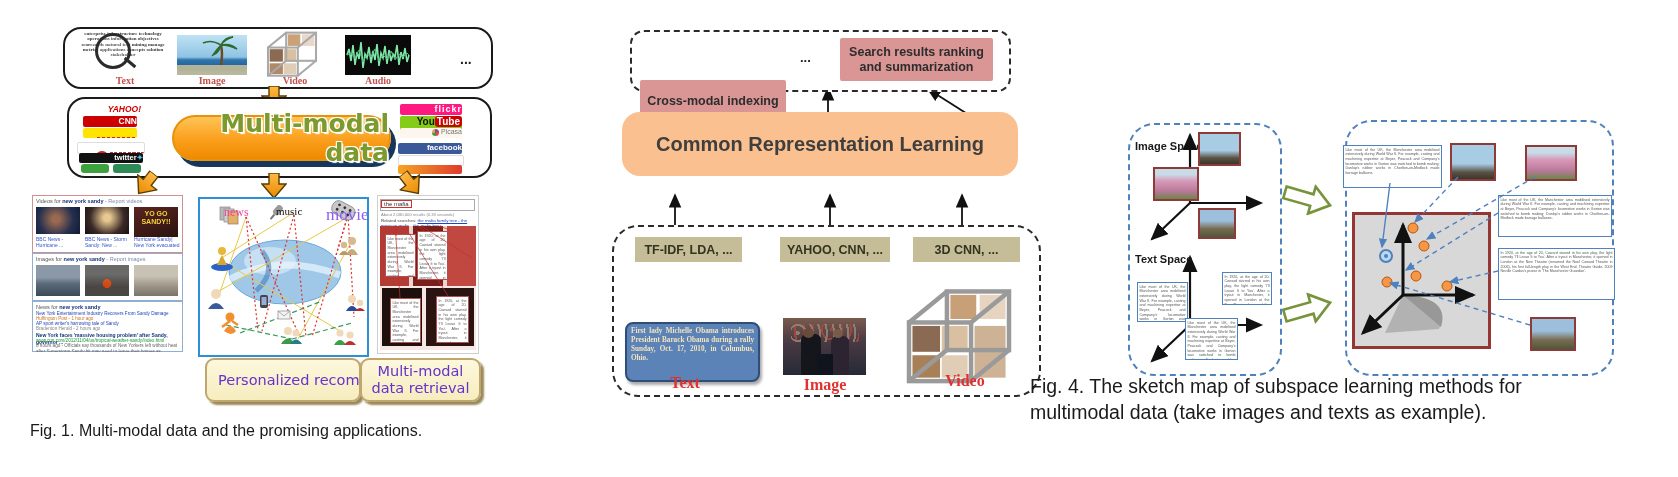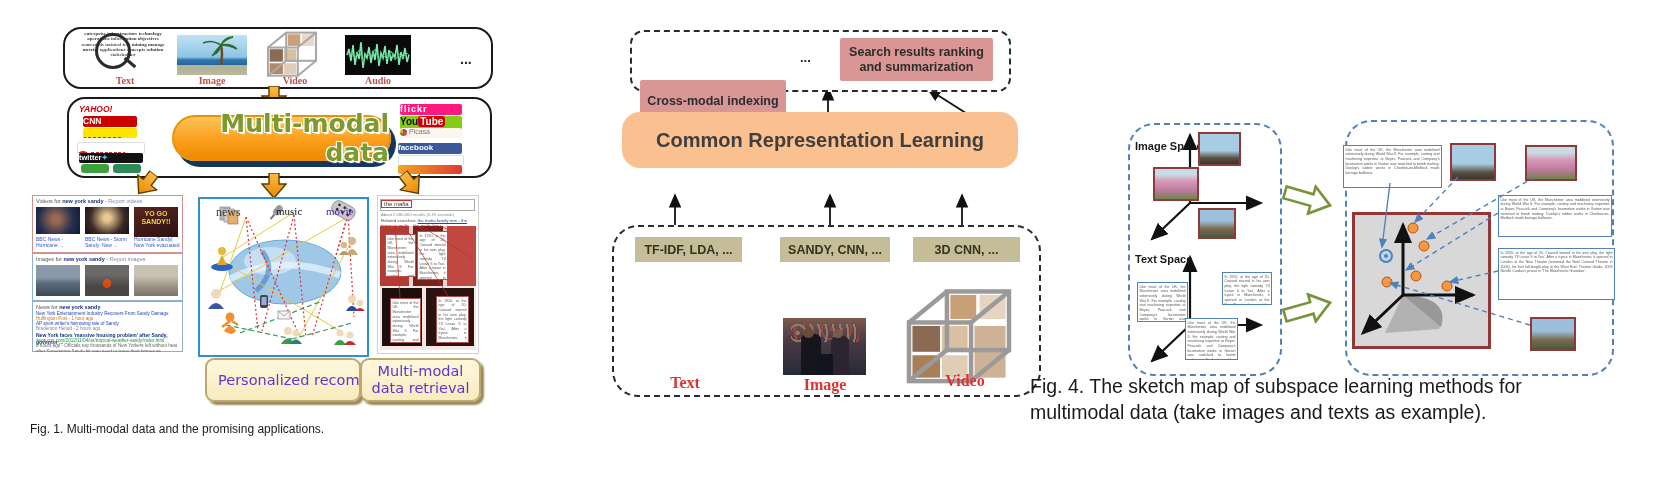--- a/index.html
+++ b/index.html
@@ -3,21 +3,21 @@
 <meta charset="utf-8">
 <style>
   html,body{margin:0;padding:0;background:#fff;}
   #canvas{position:relative;width:1678px;height:477px;background:#fff;overflow:hidden;
           font-family:"Liberation Sans",sans-serif;color:#222;}
   .abs{position:absolute;}
   .caption{font-family:"Liberation Sans",sans-serif;color:#1a1a1a;}
   
   .roundbox{background:#fff;border:2px solid #1a1a1a;border-radius:18px;}
   .modlabel{font-family:"Liberation Serif",serif;font-weight:bold;color:#c0504d;font-size:10px;text-align:center;}
-  .chip{font-weight:bold;text-align:left;overflow:hidden;border-radius:2px;}
+  .chip{font-weight:bold;text-align:right;overflow:hidden;border-radius:2px;}
   .pill{background:linear-gradient(180deg,#ffc457 0%,#fa9e1b 55%,#ef8a00 100%);
         border:2px solid #e8920a;border-radius:26px;
         box-shadow:5px 6px 0 #17365d;display:flex;align-items:center;justify-content:center;}
   .pill span{font-family:"DejaVu Sans",sans-serif;font-weight:bold;font-size:25px;color:#7c9a2e;
         text-shadow:-1px -1px 0 #fff,1px -1px 0 #fff,-1px 1px 0 #fff,1px 1px 0 #fff,2px 2px 1px #fff;}
   .appchip{background:linear-gradient(180deg,#fdf8dd,#f7ecbe);border:2px solid #bfa76f;border-radius:9px;
         box-shadow:3px 3px 2px #9a8a5a;display:flex;align-items:center;justify-content:center;text-align:center;
         font-family:"DejaVu Sans",sans-serif;color:#6633cc;font-size:14.5px;line-height:1.15;}
   .panel{background:#fff;overflow:hidden;}
   .mini{font-size:5px;line-height:1.25;}
@@ -267,23 +267,23 @@
           </g>
         <g>
             <rect x="60" y="96" width="8" height="13" rx="2" fill="#444"></rect>
             <rect x="61.5" y="98" width="5" height="8" fill="#9ad"></rect>
           </g>
         <g>
             <rect x="78" y="112" width="12" height="8" fill="#f4f4f4" stroke="#999" stroke-width="0.8"></rect>
             <path d="M78,112 l6,5 6,-5" stroke="#999" stroke-width="0.8" fill="none"></path>
           </g>
       </svg>
-      <div class="abs" style="left:16px;top:6px;font-family:'Liberation Serif',serif;font-size:12px;color:#404040;">news</div>
+      <div class="abs" style="left:24px;top:6px;font-family:'Liberation Serif',serif;font-size:12px;color:#ec4899;">news</div>
       <div class="abs" style="left:76px;top:6px;font-family:'Liberation Serif',serif;font-size:11px;color:#111;">music</div>
-      <div class="abs" style="left:126px;top:6px;font-family:'Liberation Serif',serif;font-size:11px;color:#4c1d95;">movie</div>
+      <div class="abs" style="left:126px;top:6px;font-family:'Liberation Serif',serif;font-size:17px;color:#8b5cf6;">movie</div>
     </div>
 
     <div class="abs panel" style="left:357px;top:175px;width:100px;height:157px;border:1px solid #cfcfcf;">
       <div class="abs" style="left:2px;top:3px;width:93px;height:10px;border:1px solid #aaa;background:#fff;"></div>
       <div class="abs" style="left:3px;top:3.5px;padding:0 2px;border:1.2px solid #d03030;font-size:6px;color:#333;background:#fff;">the mafia</div>
       <div class="abs" style="left:3px;top:15.5px;width:94px;font-size:4.2px;color:#888;">About 2,080,000 results (0.33 seconds)</div>
       <div class="abs" style="left:3px;top:22px;width:94px;font-size:4.4px;color:#444;"><span>Related searches: </span><span style="color:#2244bb;text-decoration:underline;">the mafia family tree - the mexican mafia - the mafia boss</span></div>
       <div class="abs" style="left:2px;top:30px;width:96px;height:124px;background:#f6e7e5;overflow:hidden;">
         <div class="abs" style="left:0;top:0;width:96px;height:60px;background:linear-gradient(90deg,#b43a34 0 30%,#e8d5d2 30% 34%,#7a1f1a 34% 66%,#e8d5d2 66% 70%,#c04840 70% 100%);"></div>
         <div class="abs" style="left:2px;top:62px;width:40px;height:58px;background:#1e0f0d;"></div>
@@ -305,21 +305,21 @@
       </div>
     </div>
 
     <div class="abs appchip" style="left:185px;top:338px;width:152px;height:40px;">
         <span style="width:130px;">Personalized&nbsp;recommendation</span>
       </div>
     <div class="abs appchip" style="left:340px;top:338px;width:117px;height:40px;">
         <span style="width:105px;">Multi-modal data retrieval</span>
       </div>
 
-    <div class="abs caption" style="left:10px;top:402px;width:456px;font-size:12px;">Fig. 1.  Multi-modal data and the promising applications.</div>
+    <div class="abs caption" style="left:10px;top:402px;width:456px;font-size:16px;">Fig. 1.  Multi-modal data and the promising applications.</div>
   </div>
 
   <div class="abs" style="left:545px;top:20px;width:500px;height:440px;">
 
     <svg class="abs" style="left:0;top:0;" width="500" height="440">
       <defs>
         <marker id="m3" markerWidth="9" markerHeight="8" refX="7" refY="3.5" orient="auto">
             <path d="M0,0 L8,3.5 L0,7 z" fill="#111"></path>
           </marker>
         <marker id="m3b" markerWidth="9" markerHeight="8" refX="7" refY="3.5" orient="auto">
@@ -345,35 +345,37 @@
 
     <div class="abs" style="left:85px;top:10px;width:377px;height:58px;border:2.4px dashed #2a2a2a;border-radius:14px;background:#fff;"></div>
     <div class="abs pinkbox" style="left:95px;top:18px;width:146px;height:43px;margin-top:42px;">
         <span>Cross-modal indexing</span>
       </div>
     <div class="abs" style="left:255px;top:30px;font-weight:bold;font-size:13px;color:#222;">...</div>
     <div class="abs pinkbox" style="left:295px;top:18px;width:153px;height:43px;">
         <span style="width:140px;">Search results ranking and summarization</span>
       </div>
 
-    <div class="abs crl" style="left:77px;top:92px;width:396px;height:56px;">
+    <div class="abs crl" style="left:77px;top:92px;width:396px;height:64px;">
         <span>Common Representation Learning</span>
       </div>
 
     <div class="abs" style="left:67px;top:205px;width:425px;height:168px;border:2.4px dashed #2a2a2a;border-radius:26px;background:#fff;"></div>
     <div class="abs tanbox" style="left:90px;top:217px;width:107px;height:25px;">
         <span>TF-IDF, LDA, ...</span>
       </div>
     <div class="abs tanbox" style="left:235px;top:217px;width:110px;height:25px;">
-        <span>SANDY, CNN, ...</span>
+        <span>YAHOO, CNN, ...</span>
       </div>
     <div class="abs tanbox" style="left:368px;top:217px;width:107px;height:25px;">
         <span>3D CNN, ...</span>
       </div>
 
+    <div class="abs" style="left:80px;top:302px;width:123px;height:50px;background:#5b83b8;border:2.5px solid #2e4e79;border-radius:8px;box-shadow:2px 3px 3px #aaa;padding:3px 4px;
+         font-family:'Liberation Serif',serif;font-weight:bold;font-size:7.2px;line-height:1.25;color:#f2e3bc;text-align:justify;overflow:hidden;">First lady Michelle Obama introduces President Barack Obama during a rally Sunday, Oct. 17, 2010, in Columbus, Ohio.</div>
 
     <div class="abs" style="left:238px;top:298px;width:83px;height:57px;overflow:hidden;background:linear-gradient(180deg,#7a5a4e 0%,#4a3a44 40%,#262a36 100%);">
       <div class="abs" style="left:8px;top:6px;width:68px;height:18px;background:repeating-radial-gradient(circle at 10% 50%,#9a8a7a 0 2px,transparent 2px 7px),repeating-radial-gradient(circle at 60% 30%,#b0483a 0 2px,transparent 2px 9px);opacity:.8;"></div>
       <div class="abs" style="left:18px;top:16px;width:20px;height:41px;background:#14161c;border-radius:6px 6px 0 0;"></div>
       <div class="abs" style="left:20px;top:10px;width:11px;height:10px;border-radius:50%;background:#6a4a3a;"></div>
       <div class="abs" style="left:48px;top:18px;width:18px;height:39px;background:#2c2430;border-radius:6px 6px 0 0;"></div>
       <div class="abs" style="left:50px;top:11px;width:10px;height:9px;border-radius:50%;background:#7a5a48;"></div>
       <div class="abs" style="left:34px;top:36px;width:16px;height:21px;background:#10141e;"></div>
     </div>
 

